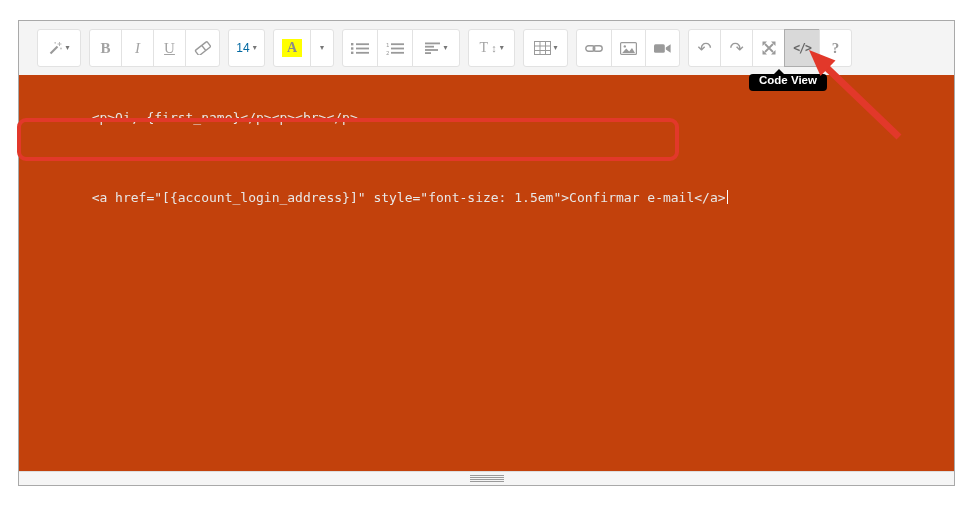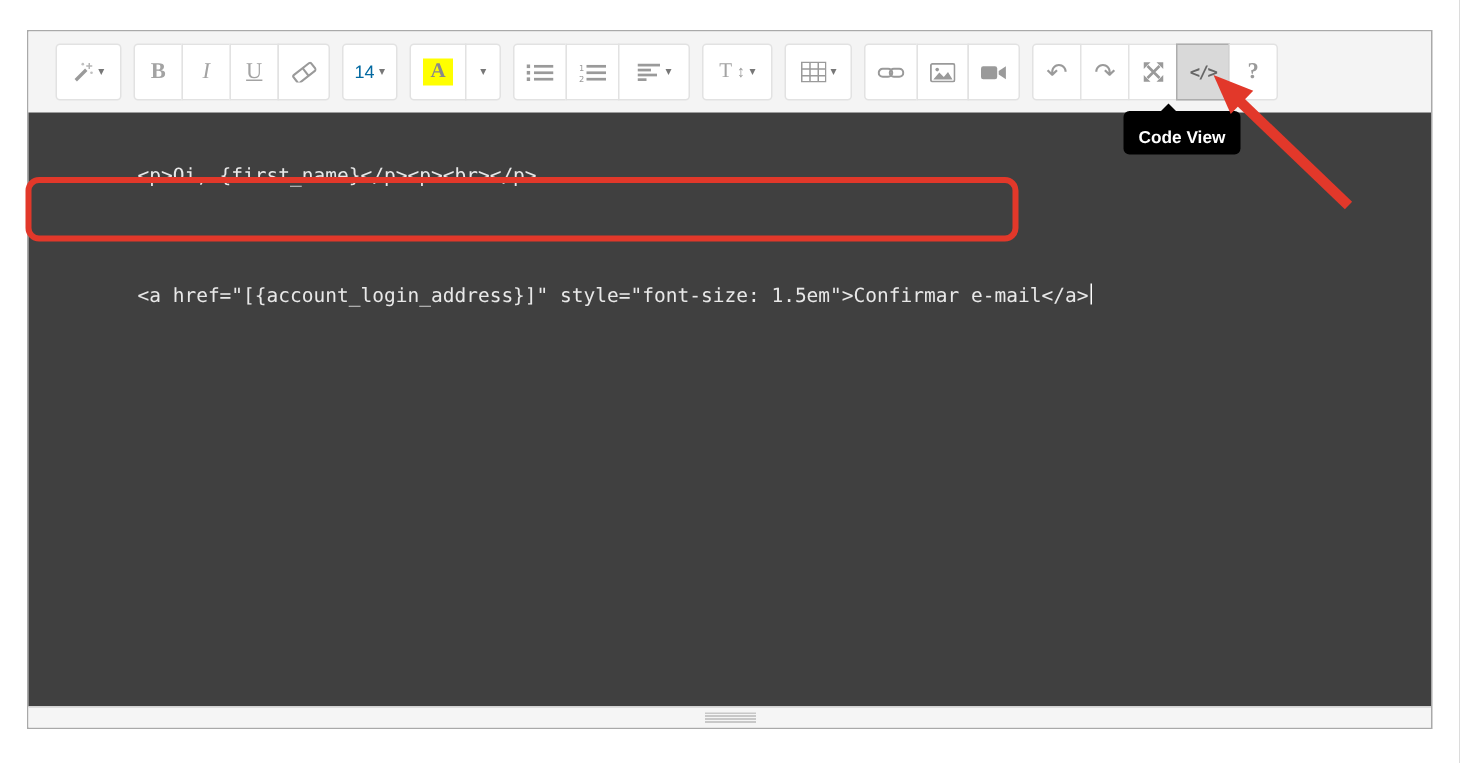--- a/index.html
+++ b/index.html
@@ -32,41 +32,41 @@
              color: #8a8a8a; padding: 1px 5px; }
   .lh-t { font-family: "Liberation Serif", serif; font-size: 14px; }
   .lh-arrow { font-size: 11px; color: #9a9a9a; }
   .undo-glyph { font-size: 17px; line-height: 1; color: #9a9a9a; }
   .codeview-label { font-family: "DejaVu Sans Mono", monospace; font-size: 11.5px;
                     font-weight: bold; color: #666; letter-spacing: -1px; }
   .help-label { font-family: "Liberation Serif", serif; font-weight: bold; font-size: 15px; color: #9a9a9a; }
   .ic { display: block; }
 
   
-  .code-area { position: absolute; left: 0; top: 54px; right: 0; bottom: 14px; background: #404040;
+  .code-area { position: absolute; left: 0; top: 54px; right: 0; bottom: 14px; background: #c2410c;
                font-family: "DejaVu Sans Mono", monospace; font-size: 13px; line-height: 20px;
                color: #e8e8e8; overflow: hidden; cursor: text; }
   .code-line-wrap { white-space: pre; padding-left: 10px; }
   .code-line-wrap.first { margin-top: 13px; }
   .code-line-wrap.second { margin-top: 20px; }
   .code-line-wrap span { white-space: pre; }
   .cursor { display: inline-block; width: 1px; height: 14px; background: #fff;
             vertical-align: -2px; margin-left: 1px; }
 
   
   .statusbar { position: absolute; left: 0; bottom: 0; right: 0; height: 14px; background: #f5f5f5;
                border-top: 1px solid #dddddd; display: flex; align-items: center; justify-content: center;
                cursor: ns-resize; }
   .grip { width: 34px; height: 7px;
           background-image: linear-gradient(#9a9a9a 1px, transparent 1px);
           background-size: 100% 2px; }
 
   
   .tooltip { position: absolute; left: 749px; top: 74px; background: #000; color: #fff;
-             font-size: 11.5px; font-weight: bold; padding: 12px 10px 5px; border-radius: 4px;
+             font-size: 11.5px; font-weight: bold; padding: 0 10px 5px; border-radius: 4px;
              white-space: nowrap; z-index: 5; }
   .tooltip::before { content: ""; position: absolute; top: -5px; left: 24px;
                      border-left: 6px solid transparent; border-right: 6px solid transparent;
                      border-bottom: 6px solid #000; }
 
   
   .red-rect { position: absolute; left: 17px; top: 118px; width: 662px; height: 43px;
               border: 4px solid #e2382a; border-radius: 9px; z-index: 4; pointer-events: none; }
   .arrow-overlay { position: absolute; left: 0; top: 0; width: 973px; height: 515px;
                    pointer-events: none; z-index: 6; }

